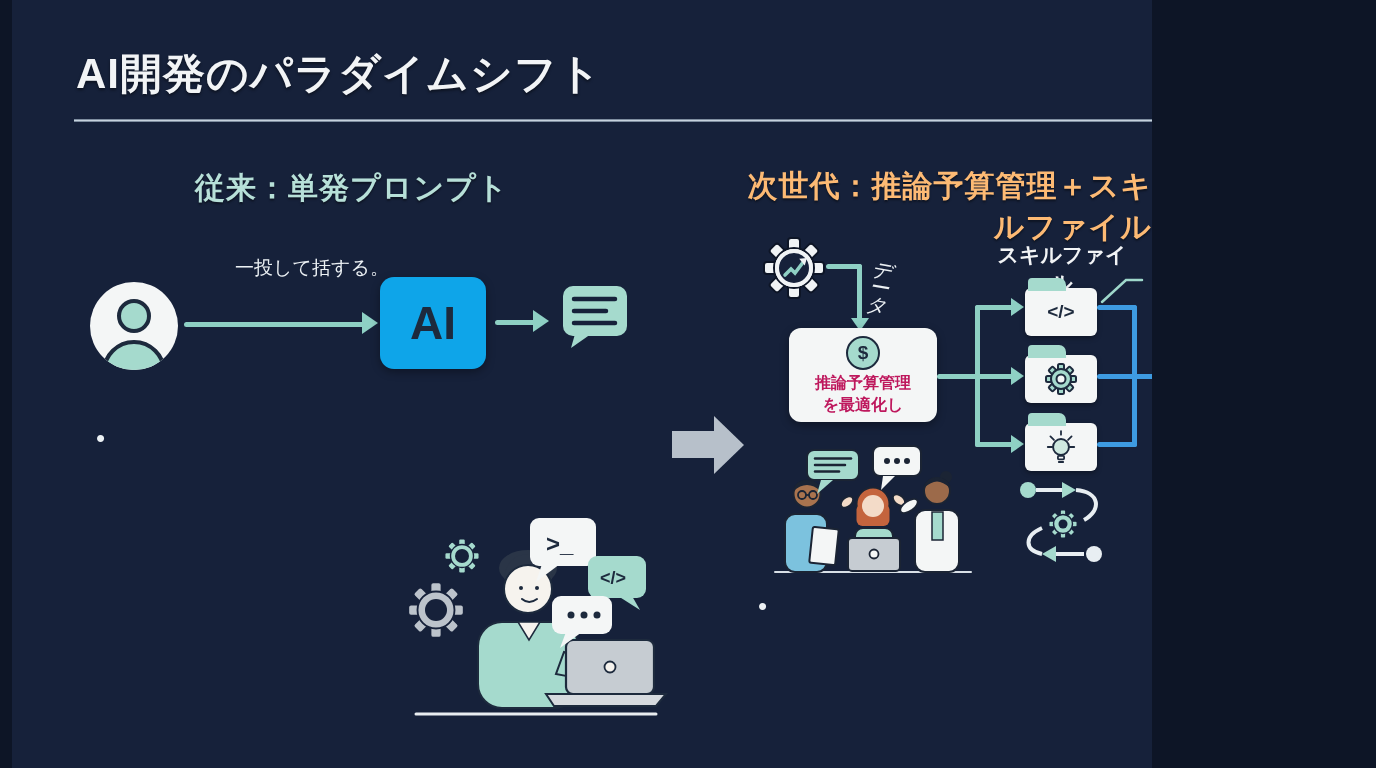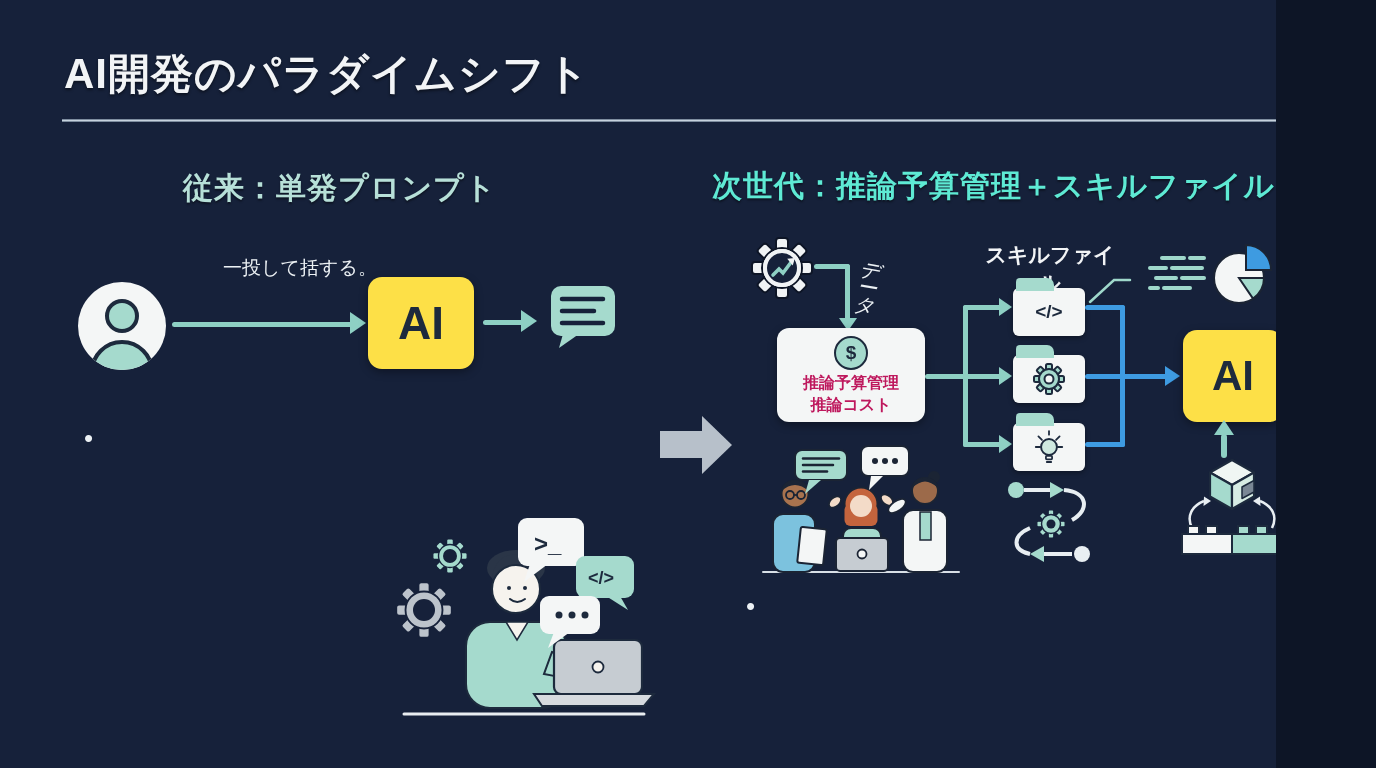--- a/index.html
+++ b/index.html
@@ -1,49 +1,50 @@
 <!DOCTYPE html>
 <html><head>
 <meta charset="utf-8">
 <style>
   * { margin:0; padding:0; box-sizing:border-box; }
   html,body { background:#0d1526; }
   .slide {
-    position:relative; width:1276px; height:768px; overflow:hidden;
+    position:relative; width:1140px; height:768px; overflow:hidden;
     background:#16213A;
     font-family:"Liberation Sans","DejaVu Sans",sans-serif;
+    margin-left:12px;
   }
   .abs { position:absolute; }
   .title {
     left:64px; top:46px; font-size:42px; font-weight:700; color:#F2F4F6;
     letter-spacing:1px; text-shadow:0 2px 3px rgba(0,0,0,.45);
   }
   .divider { left:62px; top:119px; width:1314px; height:3px;
     background:linear-gradient(#5a6b80,#c6d2dd,#5a6b80); }
   .col-heading { font-size:30px; font-weight:700; letter-spacing:1px;
-    text-shadow:0 2px 2px rgba(0,0,0,.4); }
+    text-shadow:0 2px 2px rgba(0,0,0,.4);text-align:right; }
   .left-heading { left:183px; top:168px; color:#B7E0D8; }
-  .right-heading { left:712px; top:166px; color:#5eead4; }
+  .right-heading { left:712px; top:166px; color:#fdba74; }
 
   .annotation { left:176px; top:255px; width:248px; text-align:center;
     font-size:19px; line-height:25px; color:#ECF1F4; }
 
   .hline { height:5px; background:#8ED0C4; border-radius:3px; }
   .vline { width:5px; background:#8ED0C4; border-radius:3px; }
   .hline.blue,.vline.blue { background:#3E9BE1; }
   .head-r { width:0; height:0; border-top:11px solid transparent;
     border-bottom:11px solid transparent; border-left:16px solid #8ED0C4; }
   .head-r.sm { border-top-width:9px; border-bottom-width:9px; border-left-width:13px; }
   .head-r.blue { border-left-color:#3E9BE1; border-top-width:10px; border-bottom-width:10px; border-left-width:15px; }
   .head-d { width:0; height:0; border-left:9px solid transparent;
     border-right:9px solid transparent; border-top:13px solid #8ED0C4; }
   .head-u { width:0; height:0; border-left:10px solid transparent;
     border-right:10px solid transparent; border-bottom:15px solid #8ED0C4; }
 
-  .ai-box { background:#fde047; border-radius:14px; display:flex;
+  .ai-box { background:#0ea5e9; border-radius:14px; display:flex;
     align-items:center; justify-content:center; font-weight:700; color:#1D2A3D;
     box-shadow:0 3px 8px rgba(0,0,0,.35); }
   .ai-left { left:368px; top:277px; width:106px; height:92px; font-size:46px; }
   .ai-right { left:1183px; top:330px; width:100px; height:92px; font-size:42px; }
 
   .bullet-marker { font-size:26px; color:#ECF1F4; }
   .bullet-text { font-size:26px; line-height:37px; color:#ECF1F4; width:545px; }
   .bullet-text.right { line-height:38px; }
 
   .big-arrow-body { left:660px; top:431px; width:42px; height:27px; background:#B7C0CA; }
@@ -181,21 +182,21 @@
 
   <div class="abs hline" style="left:814px;top:264px;width:36px"></div>
   <div class="abs vline" style="left:845px;top:264px;height:56px"></div>
   <div class="abs head-d" style="left:839px;top:318px"></div>
 
   <div class="abs data-label">データ</div>
 
   <div class="abs budget-box">
     <div class="dollar-circle">$</div>
     <div class="budget-line">推論予算管理</div>
-    <div class="budget-line">推論コスト</div>
+    <div class="budget-line">を最適化し</div>
   </div>
 
   <div class="abs hline" style="left:925px;top:374px;width:42px"></div>
   <div class="abs vline" style="left:963px;top:305px;height:142px"></div>
   <div class="abs hline" style="left:963px;top:305px;width:38px"></div>
   <div class="abs head-r sm" style="left:999px;top:298px"></div>
   <div class="abs hline" style="left:963px;top:374px;width:38px"></div>
   <div class="abs head-r sm" style="left:999px;top:367px"></div>
   <div class="abs hline" style="left:963px;top:442px;width:38px"></div>
   <div class="abs head-r sm" style="left:999px;top:435px"></div>

